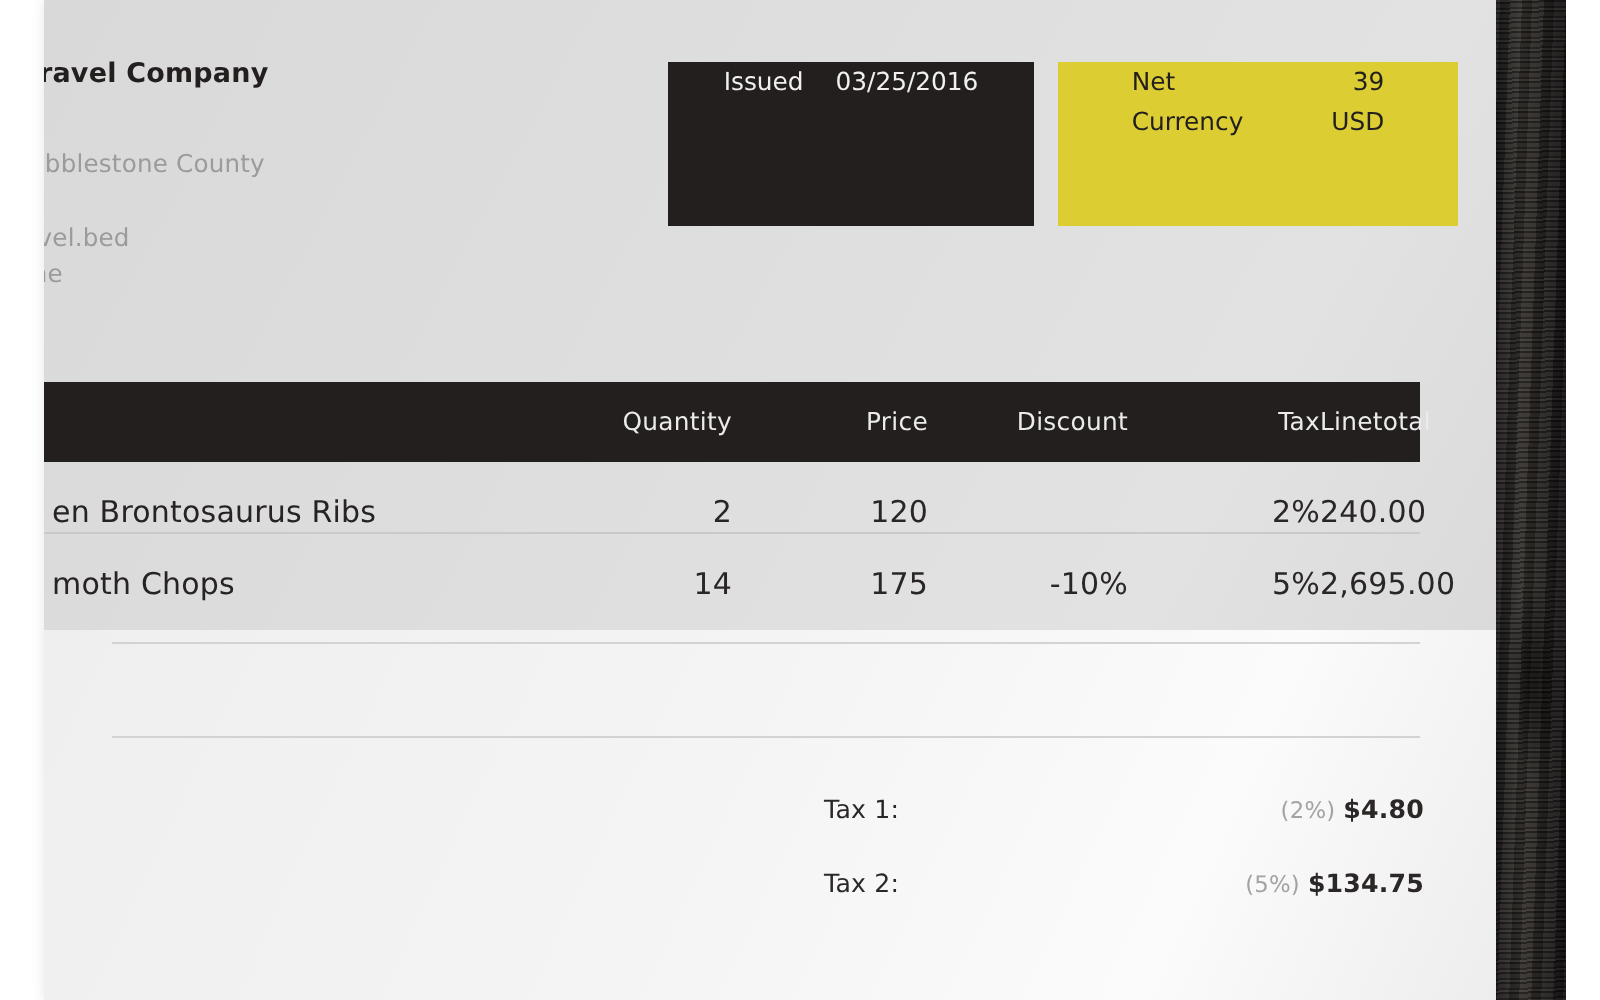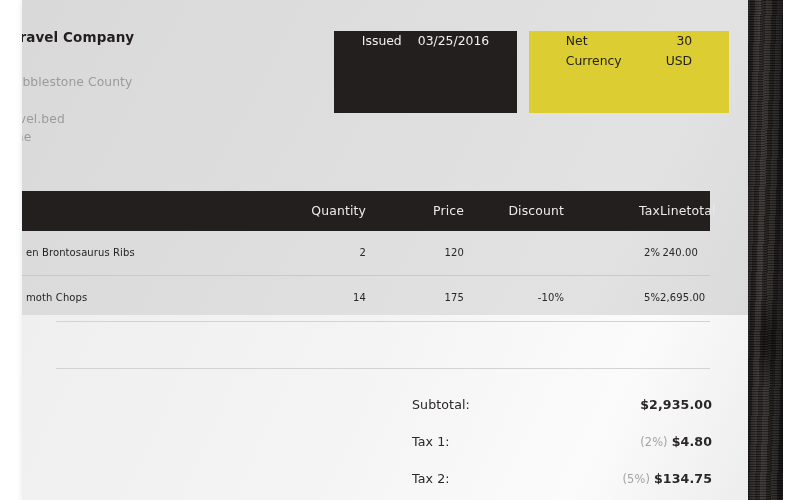--- a/index.html
+++ b/index.html
@@ -152,23 +152,23 @@
     font-size: 12.4px;
     font-weight: normal;
     color: #eceaea;
     padding: 12px 0 13px 0;
     text-align: right;
     letter-spacing: 0.15px;
   }
   .items thead th.col-desc { text-align: left; padding-left: 4px; }
 
   .items tbody td {
-    font-size: 10px;
+    font-size: 15px;
     color: #2a2626;
-    padding: 16px 0 17px 0;
+    padding: 16px 0 1px 0;
     text-align: right;
     letter-spacing: 0.1px;
   }
   .items tbody td.col-desc {
     text-align: left;
     padding-left: 4px;
     color: #272323;
   }
   .items tbody tr + tr td { border-top: 1px solid #c9c9c9; }
 
@@ -252,21 +252,21 @@
         </tr>
       </tbody>
         </table>
     </div>
 
     <div class="meta-box meta-yellow">
       <table class="meta-table">
         <tbody>
             <tr>
           <td class="meta-label">Net</td>
-          <td class="meta-value">30</td>
+          <td class="meta-value">39</td>
         </tr>
         <tr>
           <td class="meta-label">Currency</td>
           <td class="meta-value">USD</td>
         </tr>
       </tbody>
         </table>
     </div>
 
     <div class="items">
@@ -303,26 +303,20 @@
     </div>
 
     <div class="spacer-band">
       <div class="spacer-rule r1"></div>
       <div class="spacer-rule r2"></div>
     </div>
 
     <div class="totals">
       <table>
         <tbody>
-            <tr>
-          <td class="t-label">Subtotal:</td>
-          <td class="t-value">
-            <span class="t-rate"></span><span>$2,935.00</span>
-          </td>
-        </tr>
         <tr>
           <td class="t-label">Tax 1:</td>
           <td class="t-value">
             <span class="t-rate">(2%)</span><span>$4.80</span>
           </td>
         </tr>
         <tr>
           <td class="t-label">Tax 2:</td>
           <td class="t-value">
             <span class="t-rate">(5%)</span><span>$134.75</span>

